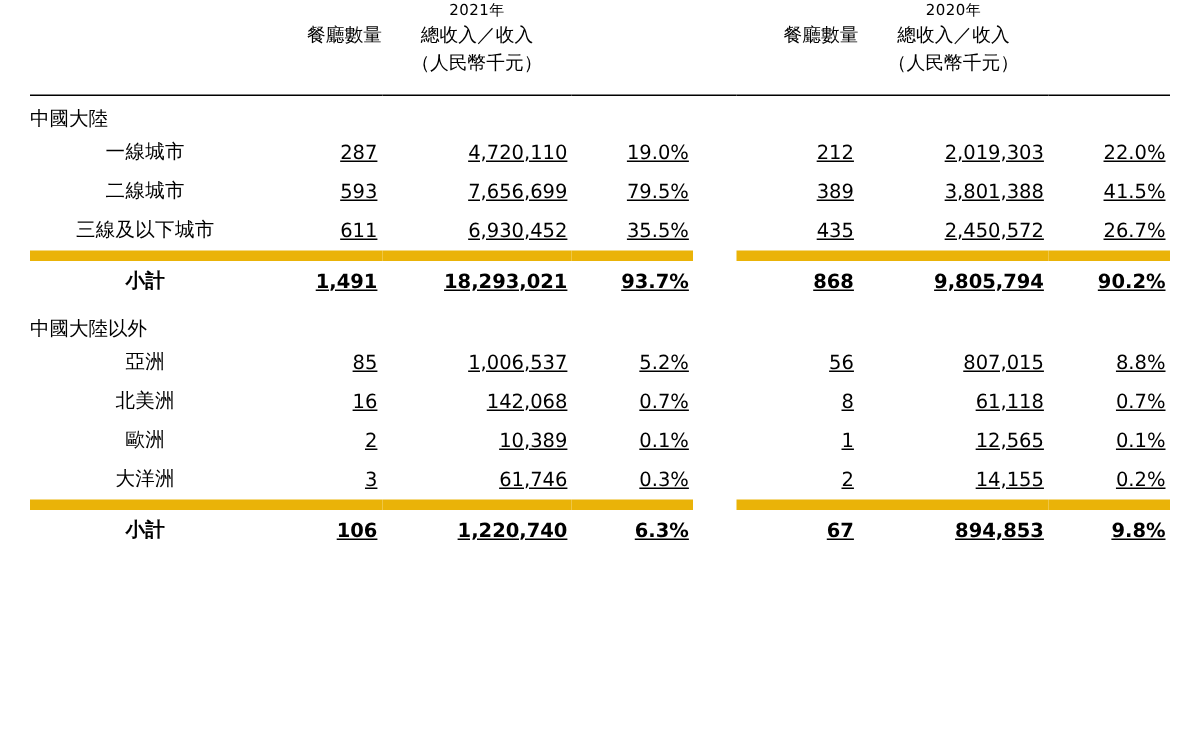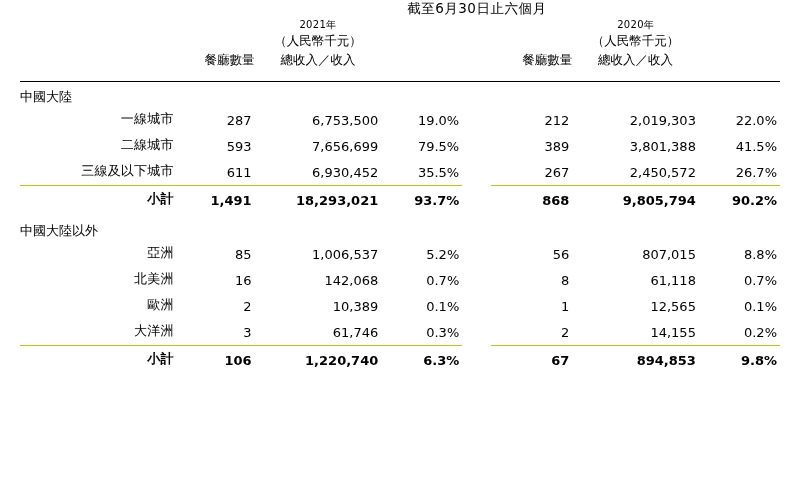--- a/index.html
+++ b/index.html
@@ -85,34 +85,35 @@
     padding-bottom: 5px;
     margin-left: 26px;
   }
   tr.data td {
     font-size: 13px;
     padding-top: 4px;
     padding-bottom: 4px;
     white-space: nowrap;
   }
   tr.data td.label {
-    text-align: right;
+    text-align: center;
     letter-spacing: 0.2px;
   }
   tr.data td.num {
     text-align: right;
     padding-right: 3px;
     font-family: "DejaVu Sans", "Liberation Sans", sans-serif;
+    text-decoration: underline;
   }
   tr.total td {
     font-weight: bold;
   }
   tr.total td.label { font-weight: bold; }
   .underline-row td.num, .underline-row td.label {
-    border-bottom: 1px solid #eab308;
+    border-bottom: 7px solid #eab308;
     padding-bottom: 5px;
   }
   .underline-row td.gap { border-bottom: none; }
   .pct { }
 </style>
 </head>
 <body>
 
 <div class="sheet">
   <table class="fin">
@@ -122,67 +123,63 @@
         <col class="c-v1">
         <col class="c-p1">
       <col class="c-gap">
       <col class="c-n2">
         <col class="c-v2">
         <col class="c-p2">
     </colgroup>
     <thead>
       <tr>
         <td></td>
-        <td class="hdr-period" colspan="7">截至6月30日止六個月</td>
-      </tr>
-      <tr>
-        <td></td>
         <td class="hdr-year" colspan="3">2021年</td>
         <td></td>
         <td class="hdr-year" colspan="3">2020年</td>
-      </tr>
-      <tr>
-        <td></td>
-        <td></td>
-        <td class="hdr-sub">（人民幣千元）</td>
-        <td></td>
-        <td></td>
-        <td></td>
-        <td class="hdr-sub">（人民幣千元）</td>
-        <td></td>
       </tr>
       <tr>
         <td></td>
         <td class="hdr-col">餐廳數量</td>
         <td class="hdr-sub">總收入／收入</td>
         <td></td>
         <td></td>
         <td class="hdr-col">餐廳數量</td>
         <td class="hdr-sub">總收入／收入</td>
         <td></td>
       </tr>
+      <tr>
+        <td></td>
+        <td></td>
+        <td class="hdr-sub">（人民幣千元）</td>
+        <td></td>
+        <td></td>
+        <td></td>
+        <td class="hdr-sub">（人民幣千元）</td>
+        <td></td>
+      </tr>
       <tr class="spacer">
           <td colspan="8"></td>
         </tr>
       <tr class="rule-thin">
           <td colspan="8"></td>
         </tr>
       <tr class="spacer-sm">
           <td colspan="8"></td>
         </tr>
     </thead>
     <tbody>
 
       <tr class="sec-head">
         <td colspan="8">中國大陸</td>
       </tr>
       <tr class="data">
         <td class="label">一線城市</td>
         <td class="num">287</td>
-        <td class="num">6,753,500</td>
+        <td class="num">4,720,110</td>
         <td class="num pct">19.0%</td>
         <td class="gap"></td>
         <td class="num">212</td>
         <td class="num">2,019,303</td>
         <td class="num pct">22.0%</td>
       </tr>
       <tr class="data">
         <td class="label">二線城市</td>
         <td class="num">593</td>
         <td class="num">7,656,699</td>
@@ -191,21 +188,21 @@
         <td class="num">389</td>
         <td class="num">3,801,388</td>
         <td class="num pct">41.5%</td>
       </tr>
       <tr class="data underline-row">
         <td class="label">三線及以下城市</td>
         <td class="num">611</td>
         <td class="num">6,930,452</td>
         <td class="num pct">35.5%</td>
         <td class="gap"></td>
-        <td class="num">267</td>
+        <td class="num">435</td>
         <td class="num">2,450,572</td>
         <td class="num pct">26.7%</td>
       </tr>
       <tr class="data total">
         <td class="label">小計</td>
         <td class="num">1,491</td>
         <td class="num">18,293,021</td>
         <td class="num pct">93.7%</td>
         <td class="gap"></td>
         <td class="num">868</td>

